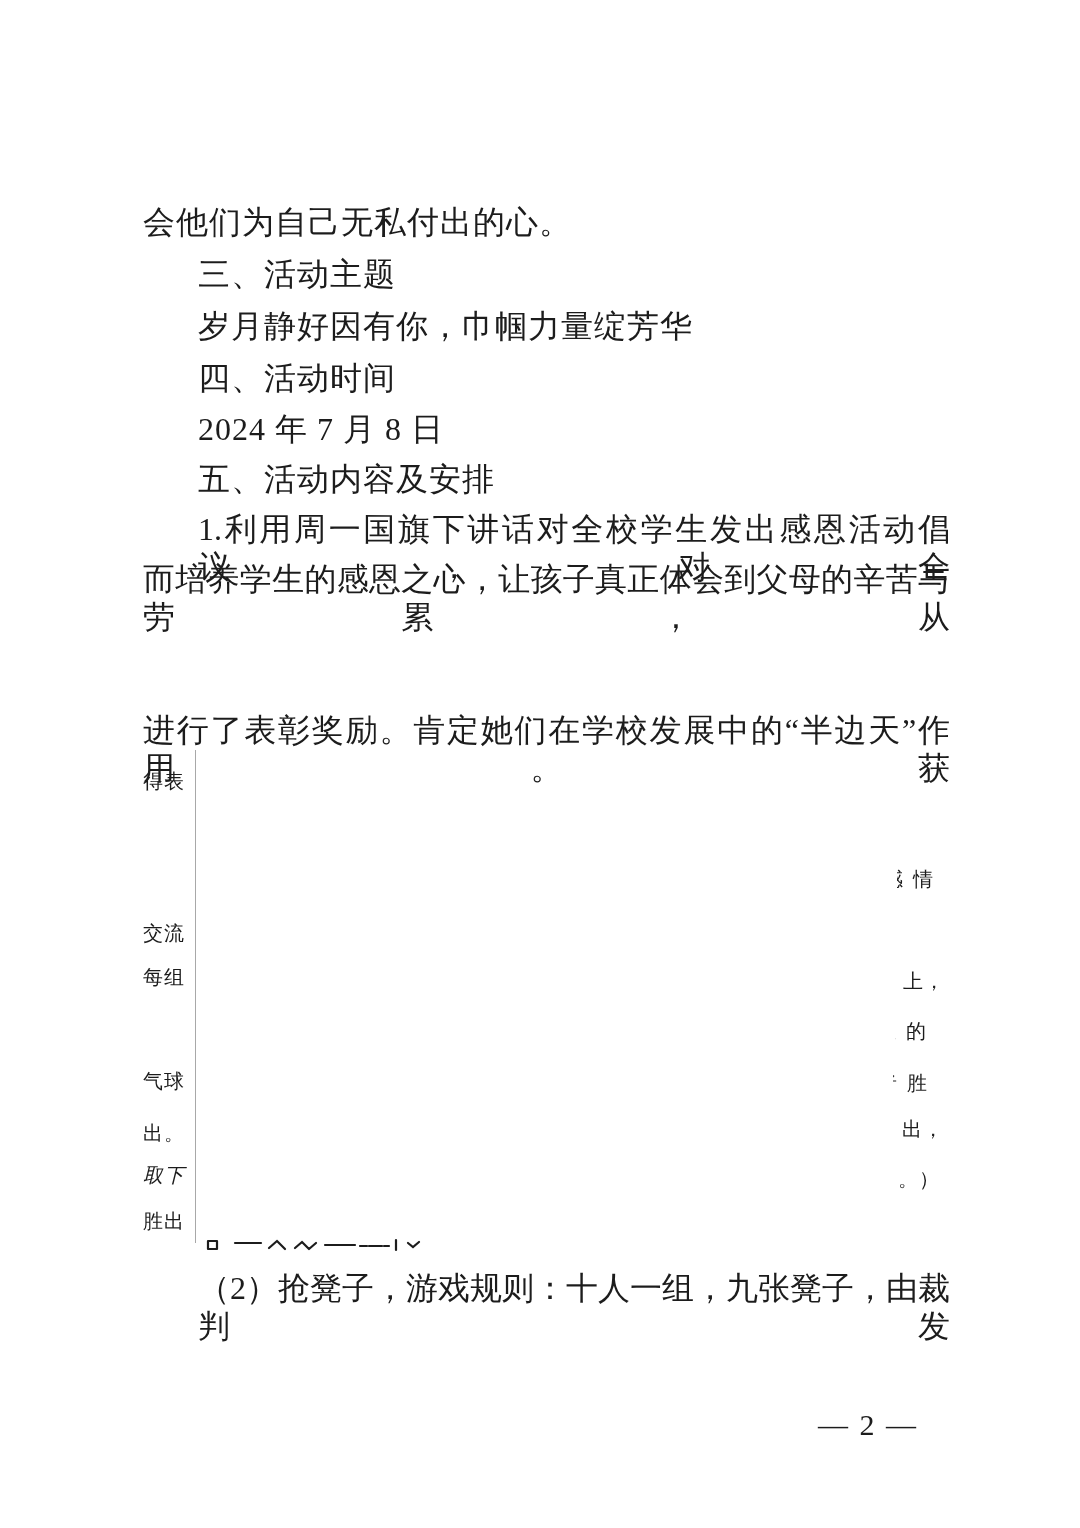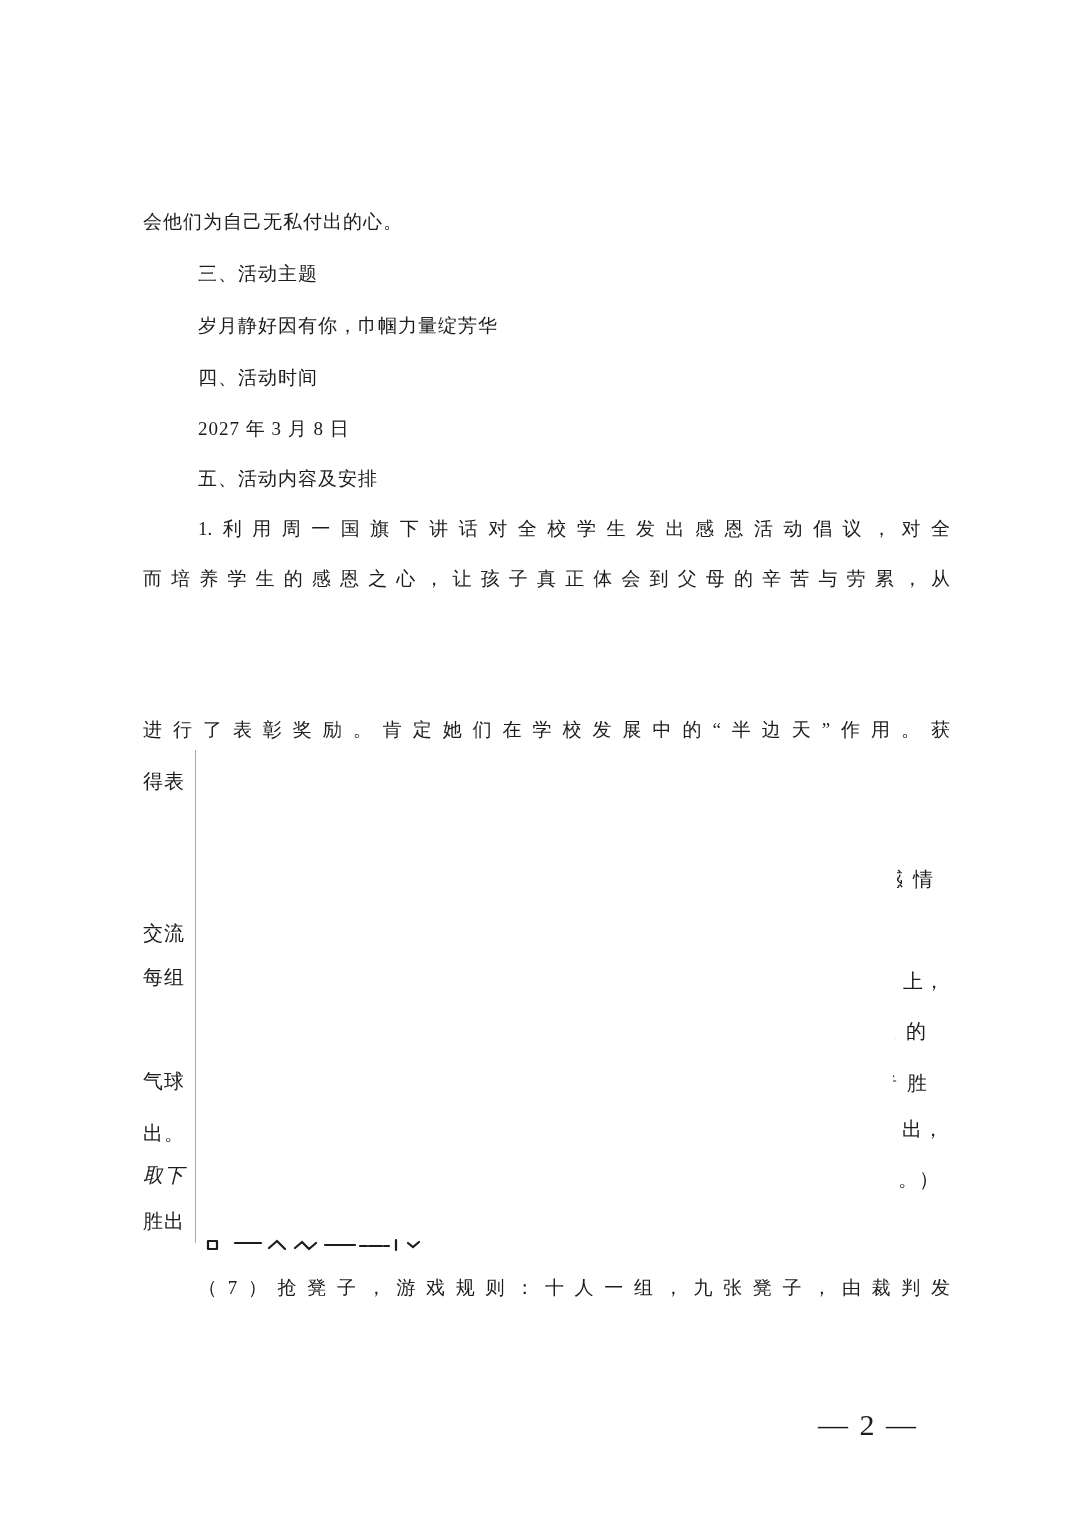--- a/index.html
+++ b/index.html
@@ -7,21 +7,21 @@
     position:relative;
     width:1080px; height:1528px;
     margin:0 auto;
     background:#ffffff;
     overflow:hidden;
     font-family:"Liberation Serif","DejaVu Serif",serif;
     color:#1c1c1c;
   }
   .ln {
     position:absolute;
-    font-size:19px;
+    font-size:32px;
     line-height:38px;
     white-space:nowrap;
     letter-spacing:1px;
     color:#1c1c1c;
   }
   .hd {
     font-family:"Liberation Sans","DejaVu Sans",sans-serif;
     font-weight:400;
     letter-spacing:1px;
   }
@@ -77,26 +77,26 @@
 </style>
 </head>
 <body>
 
 <div class="page">
 
   <div class="ln l1">会他们为自己无私付出的心。</div>
   <div class="ln hd h3">三、活动主题</div>
   <div class="ln hd h4">四、活动时间</div>
   <div class="ln thm">岁月静好因有你，巾帼力量绽芳华</div>
-  <div class="ln dt">2027 年 3 月 8 日</div>
+  <div class="ln dt">2024 年 7 月 8 日</div>
   <div class="ln hd h5">五、活动内容及安排</div>
   <div class="ln just p1a">1.利用周一国旗下讲话对全校学生发出感恩活动倡议，对全</div>
   <div class="ln just p1b">而培养学生的感恩之心，让孩子真正体会到父母的辛苦与劳累，从</div>
   <div class="ln just p2b">进行了表彰奖励。肯定她们在学校发展中的“半边天”作用。获</div>
-  <div class="ln just p22">（7）抢凳子，游戏规则：十人一组，九张凳子，由裁判发</div>
+  <div class="ln just p22">（2）抢凳子，游戏规则：十人一组，九张凳子，由裁判发</div>
   <div class="ln ftr">— 2 —</div>
 
   <div class="vline"></div>
 
   <div class="frag lf lf0">得表</div>
   <div class="frag lf lf1">交流</div>
   <div class="frag lf lf2">每组</div>
   <div class="frag lf lf3">气球</div>
   <div class="frag lf lf4">出。</div>
   <div class="frag lf lf5">取下</div>

